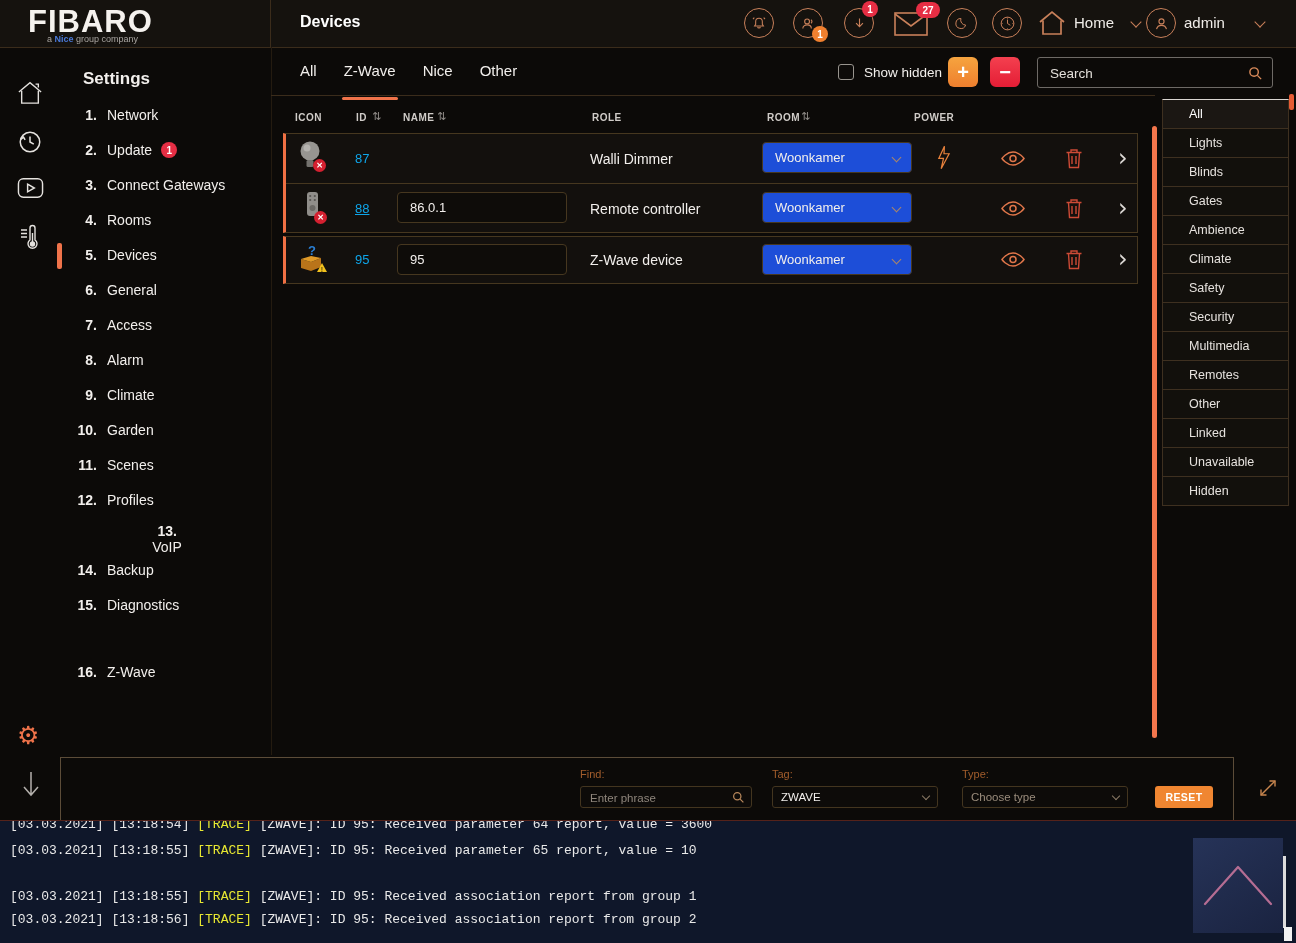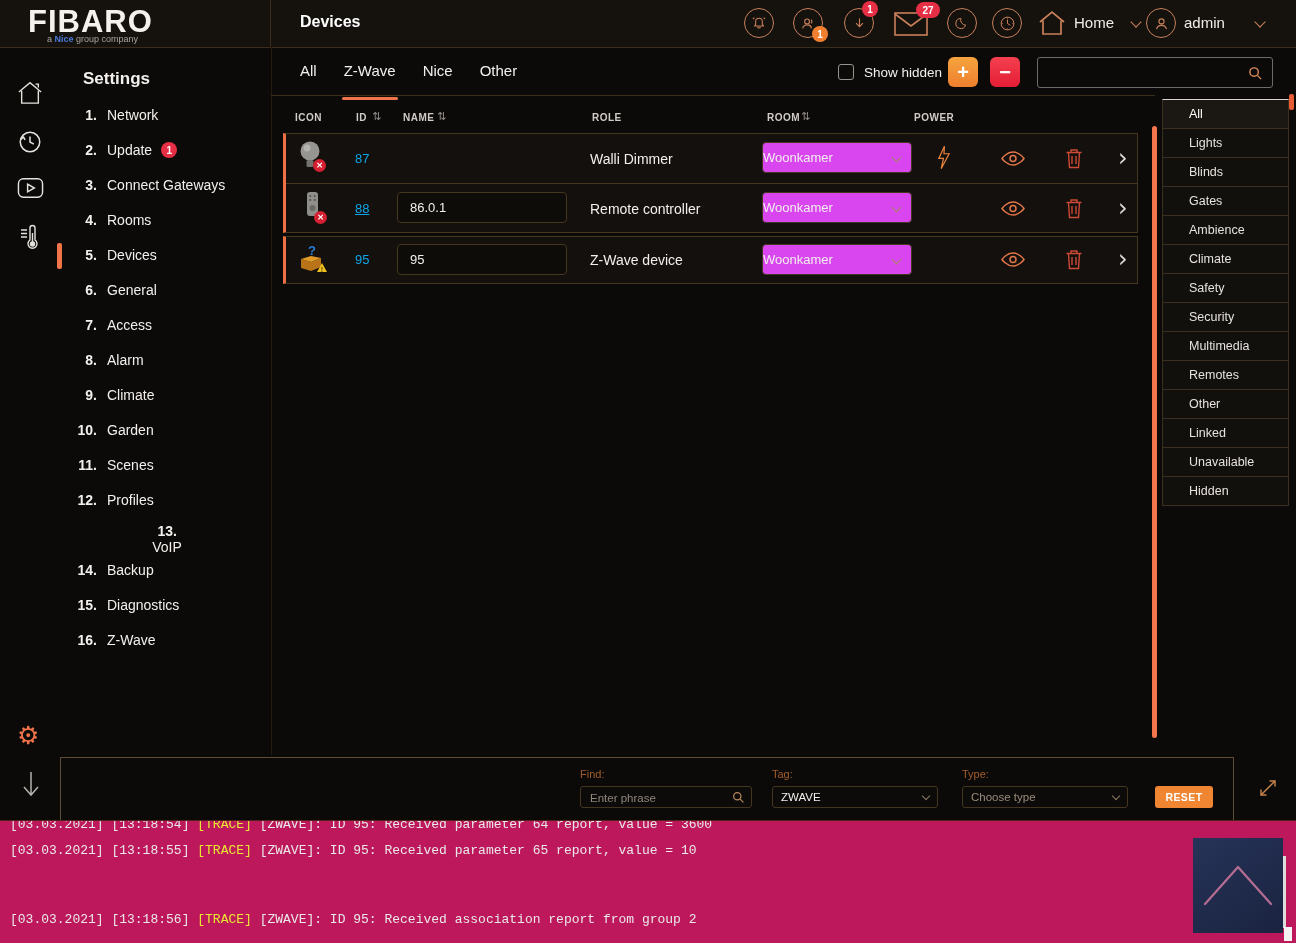--- a/index.html
+++ b/index.html
@@ -60,22 +60,22 @@
   
   .thead{top:112px;font-size:10px;font-weight:bold;letter-spacing:.5px;color:#d0ccc8;}
   .sort{top:110px;font-size:11px;color:#908c88;cursor:pointer;font-family:"DejaVu Sans",sans-serif;}
   .group{background:#13100d;border:1px solid #46371f;border-left:3px solid #ef7044;box-sizing:border-box;}
   .grp-div{left:286px;top:183px;width:852px;height:1px;background:#46371f;}
   .cell-id{font-size:13px;color:#0ea5e9;}
   .name-input{width:170px;height:31px;border:1px solid #46371f;border-radius:4px;background:#0e0c09;
         box-sizing:border-box;color:#f2efec;font-size:13px;padding:0 0 0 12px;outline:none;
         font-family:"Liberation Sans",sans-serif;}
   .cell-role{font-size:14px;color:#f2efec;}
-  .room-sel{width:150px;height:31px;border:1px solid #46371f;border-radius:4px;background:#d946ef;
-        box-sizing:border-box;color:#f2efec;font-size:13px;line-height:29px;cursor:pointer;}
+  .room-sel{width:150px;height:31px;border:1px solid #46371f;border-radius:4px;background:#1d4ed8;
+        box-sizing:border-box;color:#f2efec;font-size:13px;line-height:29px;padding-left:12px;cursor:pointer;}
   .room-sel .chev{position:absolute;right:11px;top:11px;border-color:#a9856a;width:6px;height:6px;}
   .rowchev{font-size:24px;color:#dcd8d4;line-height:20px;cursor:pointer;font-family:"DejaVu Sans",sans-serif;}
   .dev-badge{position:absolute;width:13px;height:13px;border-radius:7px;background:#d42030;color:#fff;
         font-size:8px;font-weight:bold;display:flex;align-items:center;justify-content:center;}
   .tbl-scroll{left:1152px;top:126px;width:5px;height:612px;border-radius:3px;background:#f4764c;cursor:pointer;}
 
   
   .cat{left:1162px;width:127px;height:30px;border:1px solid #3e3020;background:#12100c;
        box-sizing:border-box;color:#e6e2de;font-size:12.5px;line-height:28px;padding-left:26px;cursor:pointer;}
   .cat.active{background:#1b1713;border-top:1px solid #d8d4d0;color:#ffffff;}
@@ -91,21 +91,21 @@
        outline:none;color:#e6e2de;font-size:11.5px;padding-left:8px;font-family:"Liberation Sans",sans-serif;}
   .finput input::placeholder{color:#8f867c;opacity:1;}
   .fsel{top:786px;height:22px;border:1px solid #43351f;border-radius:3px;background:#0d0b09;
        box-sizing:border-box;font-size:11.5px;line-height:20px;padding-left:8px;cursor:pointer;}
   .fsel .chev{position:absolute;right:8px;top:6px;width:5px;height:5px;border-color:#8a7a66;}
   .reset-btn{left:1155px;top:786px;width:58px;height:22px;border-radius:3px;background:#f08631;color:#fff;
        font-size:10.5px;font-weight:bold;letter-spacing:.4px;display:flex;align-items:center;
        justify-content:center;cursor:pointer;}
 
   
-  .console{left:0;top:820px;width:1296px;height:123px;background:#be185d;border-top:1px solid #55221a;
+  .console{left:0;top:820px;width:1296px;height:123px;background:#0f172a;border-top:1px solid #55221a;
        overflow:hidden;box-sizing:border-box;}
   .cline{position:absolute;left:10px;white-space:pre;font-family:"Liberation Mono",monospace;
        font-size:13px;color:#e9e9e9;}
   .cline .lvl{color:#e8e832;}
 
   
   .blue-card{left:1193px;top:838px;width:90px;height:95px;
        background:linear-gradient(145deg,#263358 0%,#1a2340 100%);}
   .wscroll{left:1283px;top:856px;width:3px;height:72px;background:#dcdcdc;cursor:pointer;}
   .wcorner{left:1284px;top:927px;width:8px;height:14px;background:#f2f2f2;}
@@ -273,38 +273,39 @@
       <span>VoIP</span>
     </div>
   <div class="abs sitem" style="top:558px;">
       <span class="num">14.</span>
       <span>Backup</span>
     </div>
   <div class="abs sitem" style="top:593px;">
       <span class="num">15.</span>
       <span>Diagnostics</span>
     </div>
-  <div class="abs sitem" style="top:628px;align-items:center;">
+  <div class="abs sitem" style="top:660px;align-items:center;">
       <span class="num">16.</span>
       <span>Z-Wave</span>
     </div>
 
   <div class="abs tabs">
     <div class="tab">All</div>
     <div class="tab active">Z-Wave</div>
     <div class="tab">Nice</div>
     <div class="tab">Other</div>
   </div>
   <div class="abs main-divider"></div>
 
   <div class="abs checkbox"></div>
   <div class="abs show-hidden">Show hidden</div>
   <div class="abs btn-sq btn-plus">+</div>
   <div class="abs btn-sq btn-minus">−</div>
   <div class="abs searchbox">
+    <input type="text" placeholder="Search" style="">
     <svg style="position:absolute;right:9px;top:8px;" width="15" height="15" viewBox="0 0 16 16" fill="none" stroke="#d98a5a" stroke-width="1.5">
       <circle cx="6.5" cy="6.5" r="4.5"></circle>
         <path d="M10 10l4 4"></path>
     </svg>
   </div>
 
   <div class="abs thead" style="left:295px;">ICON</div>
   <div class="abs thead" style="left:356px;">ID</div>
   <div class="abs sort" style="left:372px;">⇅</div>
   <div class="abs thead" style="left:403px;">NAME</div>
@@ -469,20 +470,21 @@
     <svg width="24" height="24" viewBox="0 0 24 24" fill="none" stroke="#c8854e" stroke-width="1.4">
       <path d="M5 19L19 5"></path>
         <path d="M13.5 5H19v5.5"></path>
         <path d="M10.5 19H5v-5.5"></path>
     </svg>
   </div>
 
   <div class="abs console">
     <div class="cline" style="top:-4px;"><span>[03.03.2021] [13:18:54] </span><span class="lvl">[TRACE]</span><span> [ZWAVE]: ID 95: Received parameter 64 report, value = 3600</span></div>
     <div class="cline" style="top:22px;"><span>[03.03.2021] [13:18:55] </span><span class="lvl">[TRACE]</span><span> [ZWAVE]: ID 95: Received parameter 65 report, value = 10</span></div>
+    <div class="cline" style="top:68px;"><span>[03.03.2021] [13:18:55] </span><span class="lvl">[TRACE]</span><span> [ZWAVE]: ID 95: Received association report from group 1</span></div>
     <div class="cline" style="top:91px;"><span>[03.03.2021] [13:18:56] </span><span class="lvl">[TRACE]</span><span> [ZWAVE]: ID 95: Received association report from group 2</span></div>
   </div>
 
   <div class="abs blue-card">
     <svg width="90" height="95" viewBox="0 0 90 95" fill="none">
       <path d="M12 66L45 29l33 37" stroke="#b56d93" stroke-width="2.2" stroke-linecap="round" stroke-linejoin="round"></path>
     </svg>
   </div>
   <div class="abs wscroll"></div>
   <div class="abs wcorner"></div>

